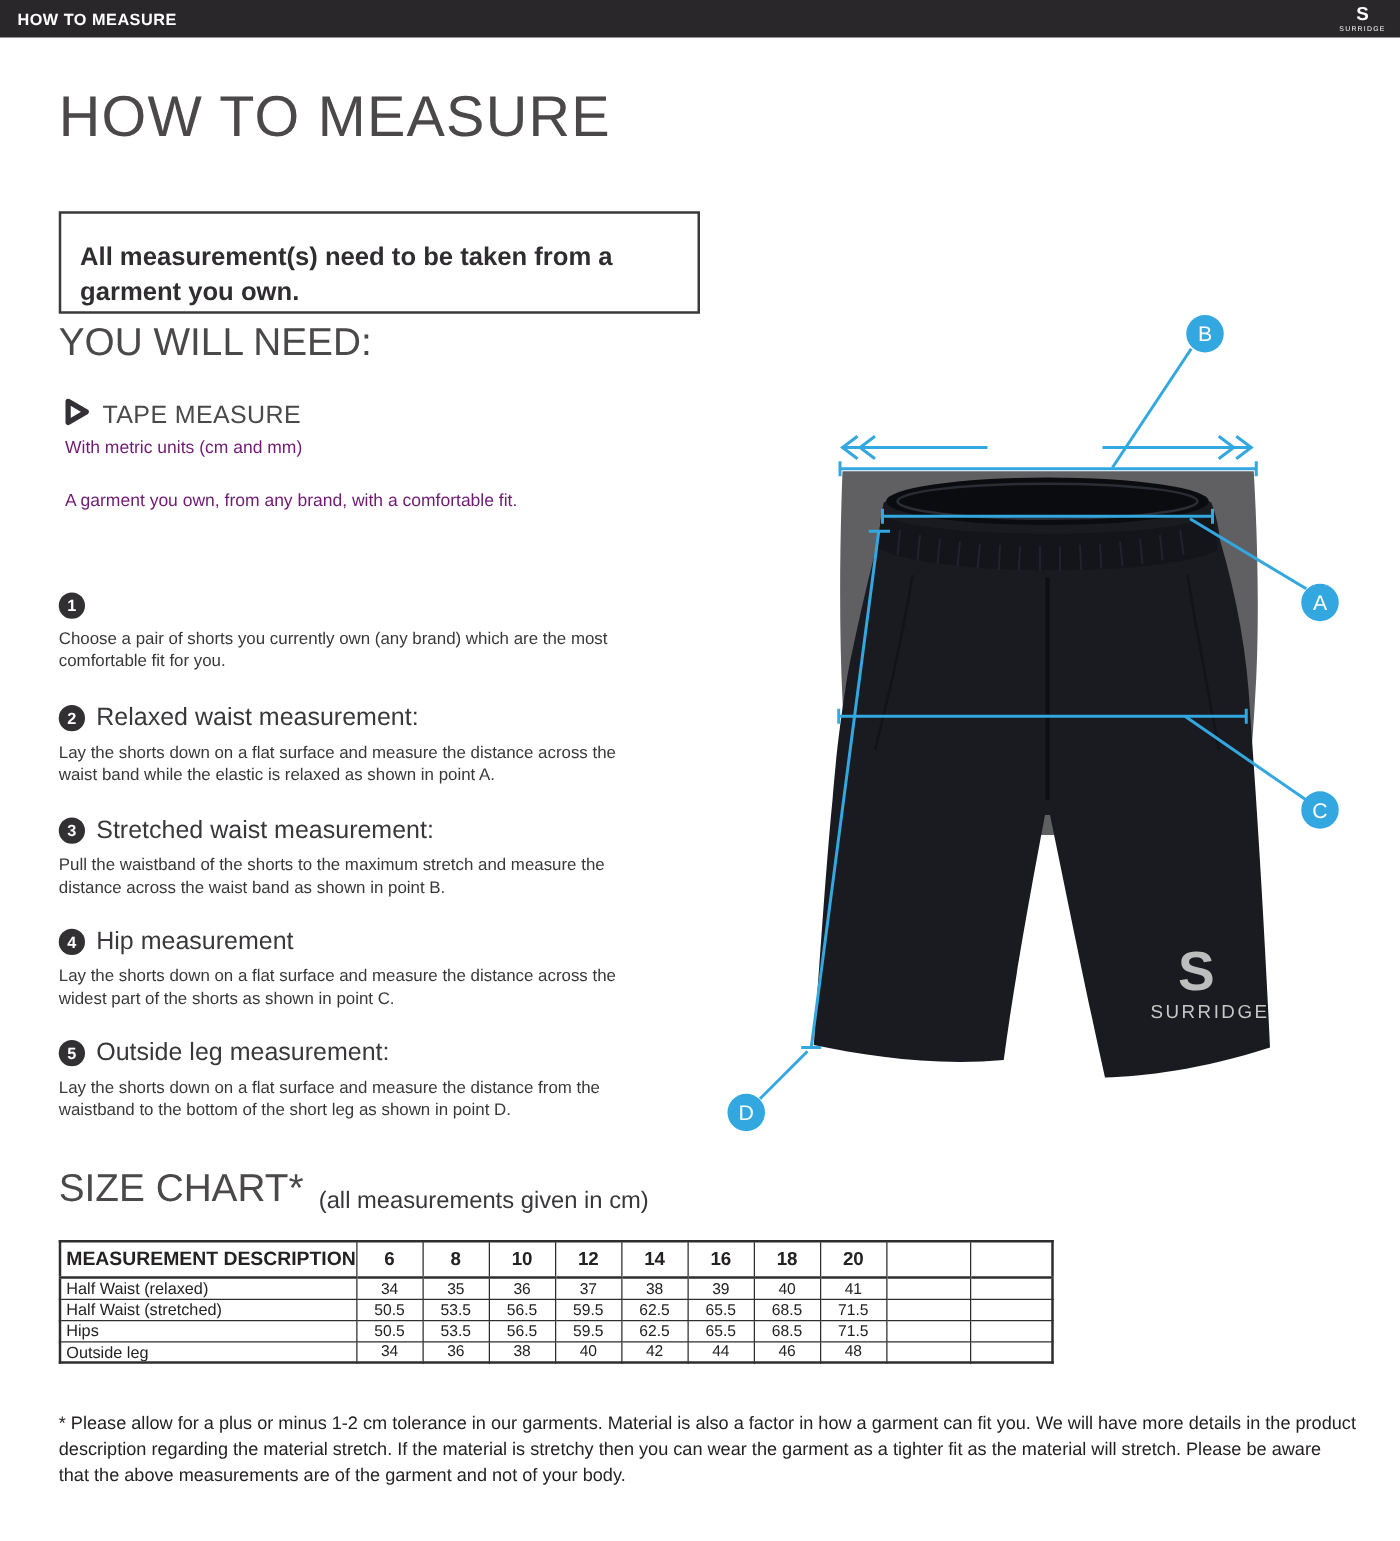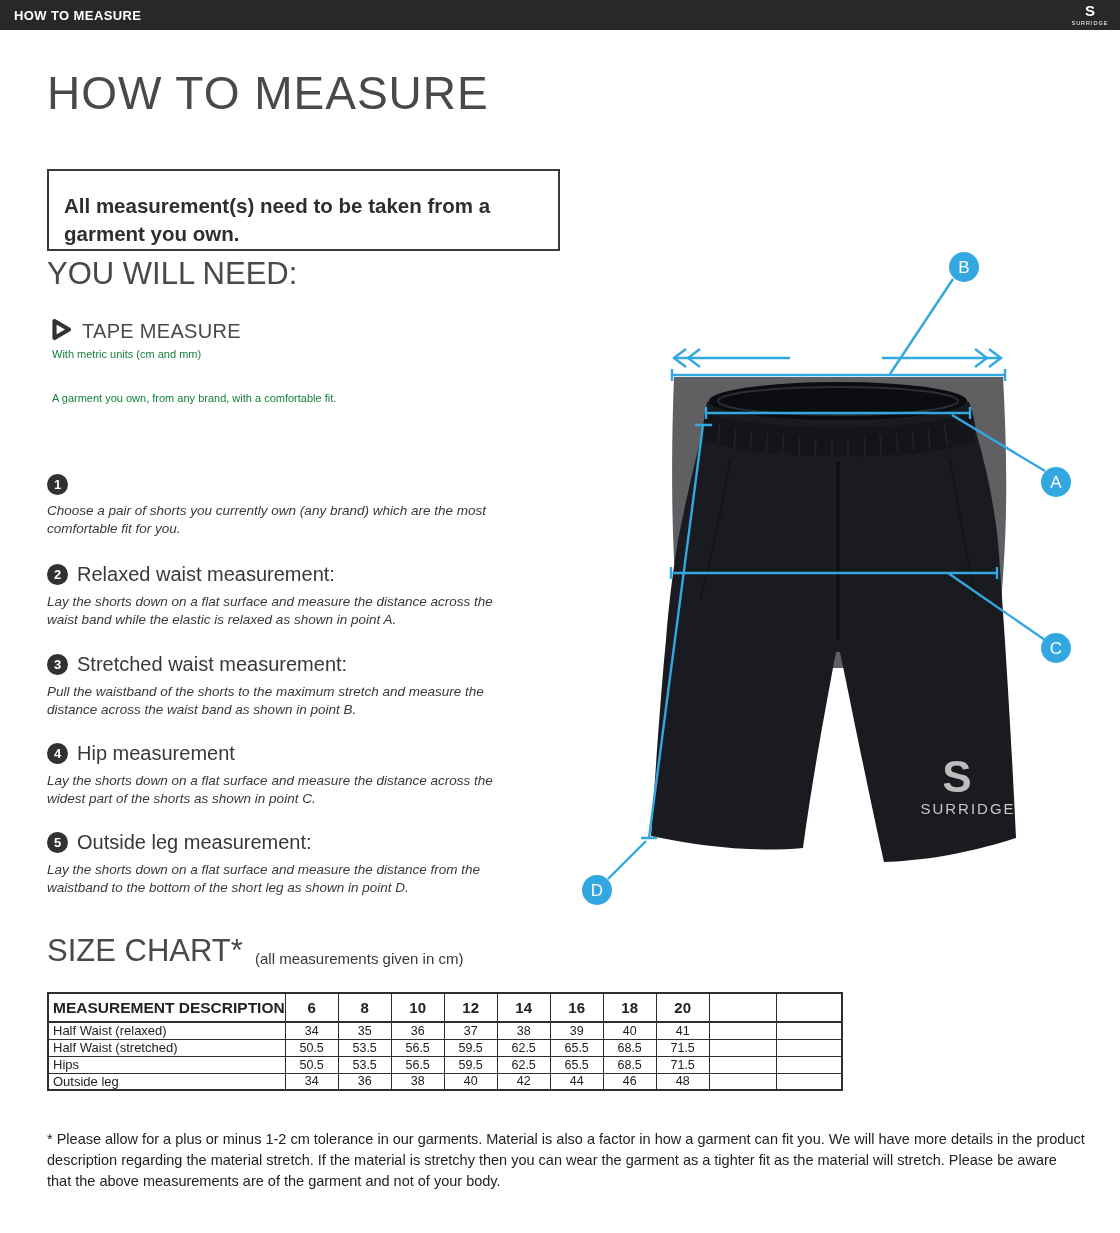--- a/index.html
+++ b/index.html
@@ -15,36 +15,36 @@
 
   
   .h1 { position:absolute; left:47px; top:66px; font-size:46px; font-weight:normal;
         color:#4a4849; letter-spacing:1px; }
   .notice { position:absolute; left:47px; top:142px; width:513px; height:82px;
             border:2px solid #3a393b; padding:21px 15px;margin-top:27px; }
   .notice p { font-size:20.5px; font-weight:bold; color:#2f2d30; line-height:28px; }
   .h2 { position:absolute; left:47px; font-size:31px; font-weight:normal; color:#4a4849; }
   .ywn { top:256px; }
   .size-chart-h { top:933px; font-size:31px; }
-  .size-chart-sub { position:absolute; left:255px; top:950px; font-size:15px; color:#39373a; }
+  .size-chart-sub { position:absolute; left:255px; top:950px; font-size:19px; color:#39373a; }
 
   
   .need-item { position:absolute; left:50px; width:470px; }
   .need-row { display:flex; align-items:center; gap:9px; }
   .need-label { font-size:20px; color:#4a4849; letter-spacing:.3px; }
-  .need-desc { font-size:11px; color:#15803d; margin-top:3px; margin-left:2px; }
+  .need-desc { font-size:14px; color:#701a75; margin-top:3px; margin-left:2px; }
 
   
   .step { position:absolute; left:47px; width:478px; }
   .step-head { display:flex; align-items:center; gap:9px; }
   .step-num { width:21px; height:21px; border-radius:50%; background:#323032; color:#ffffff;
               font-size:13px; font-weight:bold; display:flex; align-items:center;
               justify-content:center; flex:0 0 auto; }
   .step-title { font-size:20px; color:#39373a; }
-  .step-desc { font-size:13.5px; color:#39373a; line-height:18px; margin-top:7px;font-style:italic; }
+  .step-desc { font-size:13.5px; color:#39373a; line-height:18px; margin-top:7px; }
 
   
   .size-table { position:absolute; left:47px; top:992px; border-collapse:collapse;
                 table-layout:fixed; }
   .size-table th, .size-table td { border:1px solid #2e2d2f; overflow:hidden;
                 white-space:nowrap; }
   .size-table { border:2px solid #2e2d2f; }
   .size-table tr.hdr th { height:29px; font-size:15px; font-weight:bold; color:#232122;
                 border-bottom:2px solid #2e2d2f; }
   .size-table tr.hdr th.desc { font-size:15.5px; text-align:left; padding-left:4px; }

